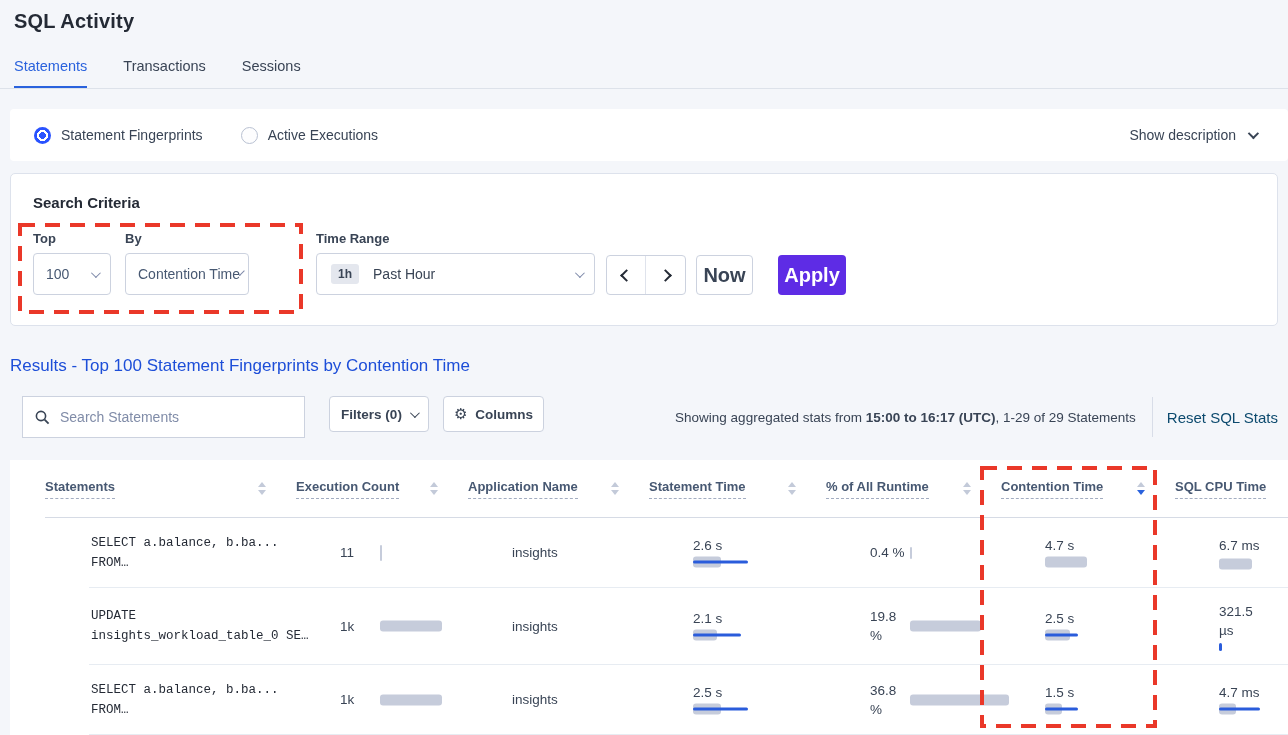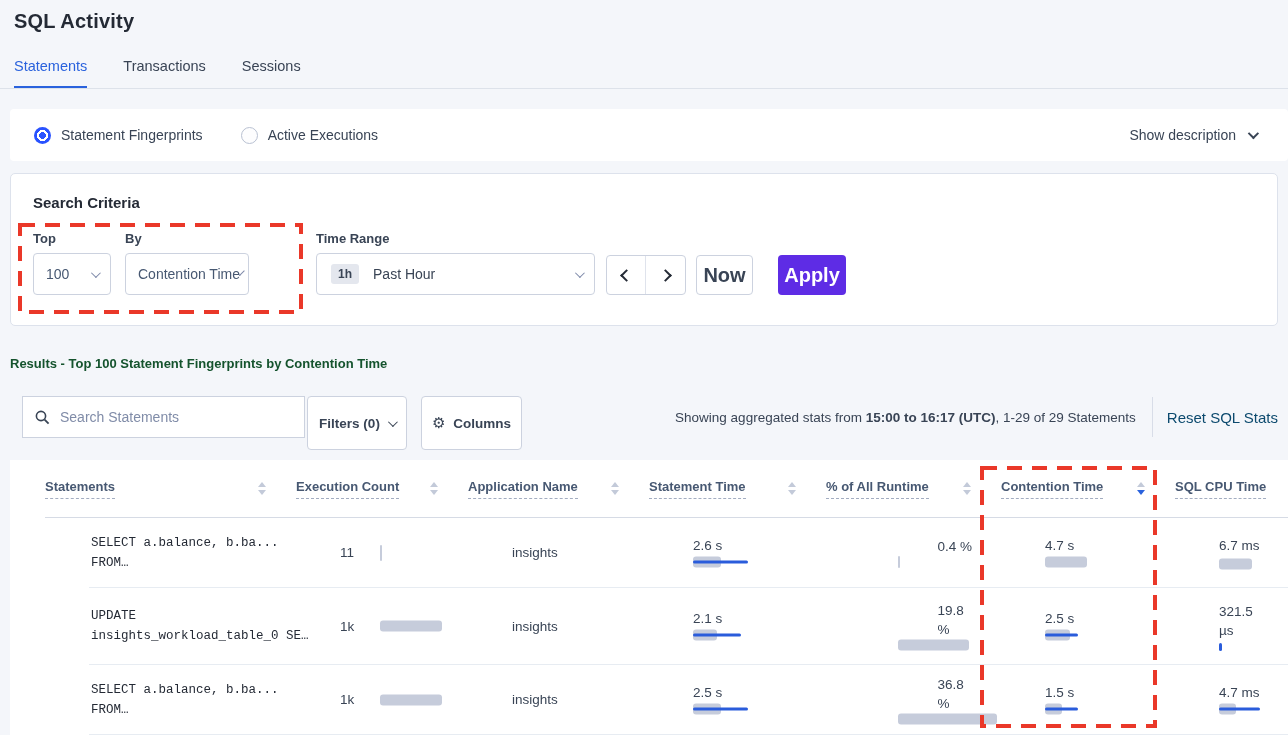--- a/index.html
+++ b/index.html
@@ -40,26 +40,26 @@
   .tr-badge { background:#e4e7ee; border-radius:3px; font-size:12px; font-weight:700; color:#394455; padding:3px 7px; margin-left:14px; }
   .tr-text { padding-left:14px; color:#394455; flex:1; }
   .btn-group { position:absolute; top:81px; left:595px; height:40px; width:80px; border:1px solid #ccd2df; border-radius:4px; background:#fff; display:flex; }
   .btn-arrow { width:40px; display:flex; align-items:center; justify-content:center; cursor:pointer; }
   .btn-arrow:first-child { border-right:1px solid #dfe3ec; }
   .btn { position:absolute; top:81px; height:40px; border:1px solid #ccd2df; border-radius:4px; background:#fff; font-size:20px; font-weight:700; color:#394455; display:flex; align-items:center; justify-content:center; cursor:pointer; }
   .btn.now { left:685px; width:57px; }
   .btn.apply { left:767px; width:68px; background:#5e2ce5; border:none; color:#fff; }
 
   
-  .results-heading { position:absolute; top:356px; left:10px; font-size:13px; font-weight:700; color:#14532d; }
+  .results-heading { position:absolute; top:356px; left:10px; font-size:17px; font-weight:400; color:#1d4ed8; }
   .search-box { position:absolute; top:396px; left:22px; width:283px; height:42px; background:#fff; border:1px solid #ccd2df; border-radius:0; display:flex; align-items:center; }
   .search-box svg { margin-left:12px; flex:none; }
   .search-box input { border:none; outline:none; flex:1; padding:0 10px; font-size:14px; font-family:"Liberation Sans",sans-serif; color:#394455; background:transparent; }
   .search-box input::placeholder { color:#808ca8; }
-  .ctl-btn { position:absolute; top:396px; height:54px; background:#fff; border:1px solid #ccd2df; border-radius:4px; display:flex; align-items:center; justify-content:center; gap:8px; font-size:13.5px; font-weight:700; color:#394455; cursor:pointer; }
+  .ctl-btn { position:absolute; top:396px; height:36px; background:#fff; border:1px solid #ccd2df; border-radius:4px; display:flex; align-items:center; justify-content:center; gap:8px; font-size:13.5px; font-weight:700; color:#394455; cursor:pointer;margin-left:22px; }
   .ctl-btn.filters { left:307px; width:100px; }
   .ctl-btn.columns { left:421px; width:101px; }
   .gear { font-size:15px; font-weight:400; color:#394455; }
   .stats-line { position:absolute; top:396px; right:10px; height:42px; display:flex; align-items:center; }
   .stats-text { font-size:13.5px; color:#394455; white-space:nowrap; }
   .stats-text b { font-weight:700; }
   .stats-divider { width:1px; height:40px; background:#d8dde8; margin:0 14px 0 16px; }
   .reset-link { font-size:15px; color:#0c4a6e; cursor:pointer; white-space:nowrap; }
 
   
@@ -72,21 +72,21 @@
   .tri-up { width:0; height:0; border-left:4.5px solid transparent; border-right:4.5px solid transparent; border-bottom:5px solid #c3cad9; }
   .tri-down { width:0; height:0; border-left:4.5px solid transparent; border-right:4.5px solid transparent; border-top:5px solid #c3cad9; }
   .tri-down.active { border-top-color:#2a62dd; }
   .t-row { border-bottom:1px solid #e7ecf2; align-items:center; cursor:pointer;margin-left:44px; }
   .t-row.r1 { height:70px; }
   .t-row.r2 { height:77px; }
   .t-row.r3 { height:70px; }
   .stmt { font-family:"Liberation Mono","DejaVu Sans Mono",monospace; font-size:12.5px; line-height:20px; color:#242a35; padding-left:2px; white-space:nowrap; }
   .cellv { font-size:13.5px; color:#394455; }
   .metric { display:flex; flex-direction:column; gap:3px;justify-content:space-between; }
-  .metric-row { display:flex; flex-direction:column; align-items:center; }
+  .metric-row { display:flex; flex-direction:row; align-items:center; }
   .metric-row .tblock { width:40px; flex:none; }
   .tblock span { display:block; font-size:13.5px; color:#394455; line-height:19px; }
   .bar { position:relative; display:block; height:12px; width:120px; }
   .bar i { position:absolute; left:0; top:50%; transform:translateY(-50%); display:block; }
   .bar .bgray { background:#c6ccdb; border-radius:3px; }
   .bar .bblue { background:#2a5cdb; border-radius:2px; z-index:2; }
   .exec-cell { display:flex; flex-direction:row; align-items:center; }
   .exec-cell .cellv { width:40px; flex:none; }
 
   

